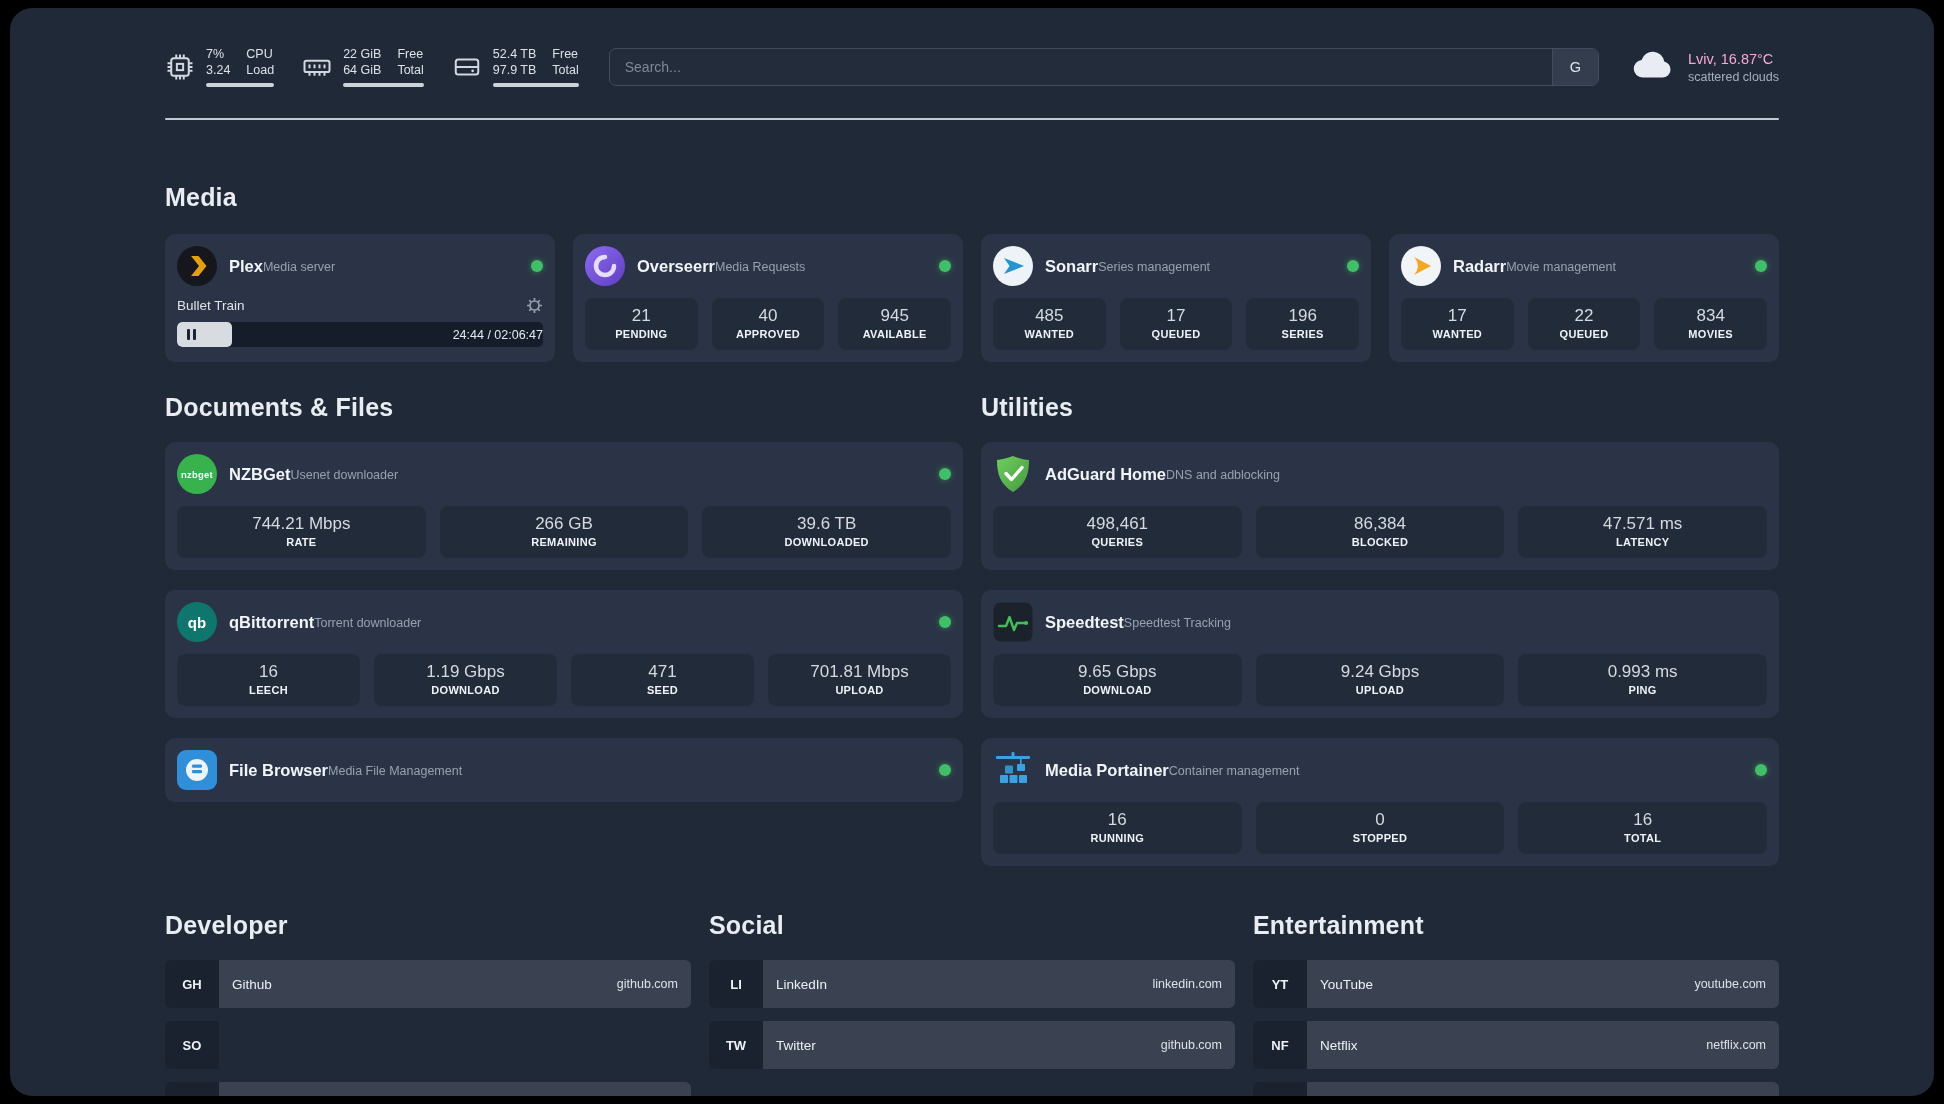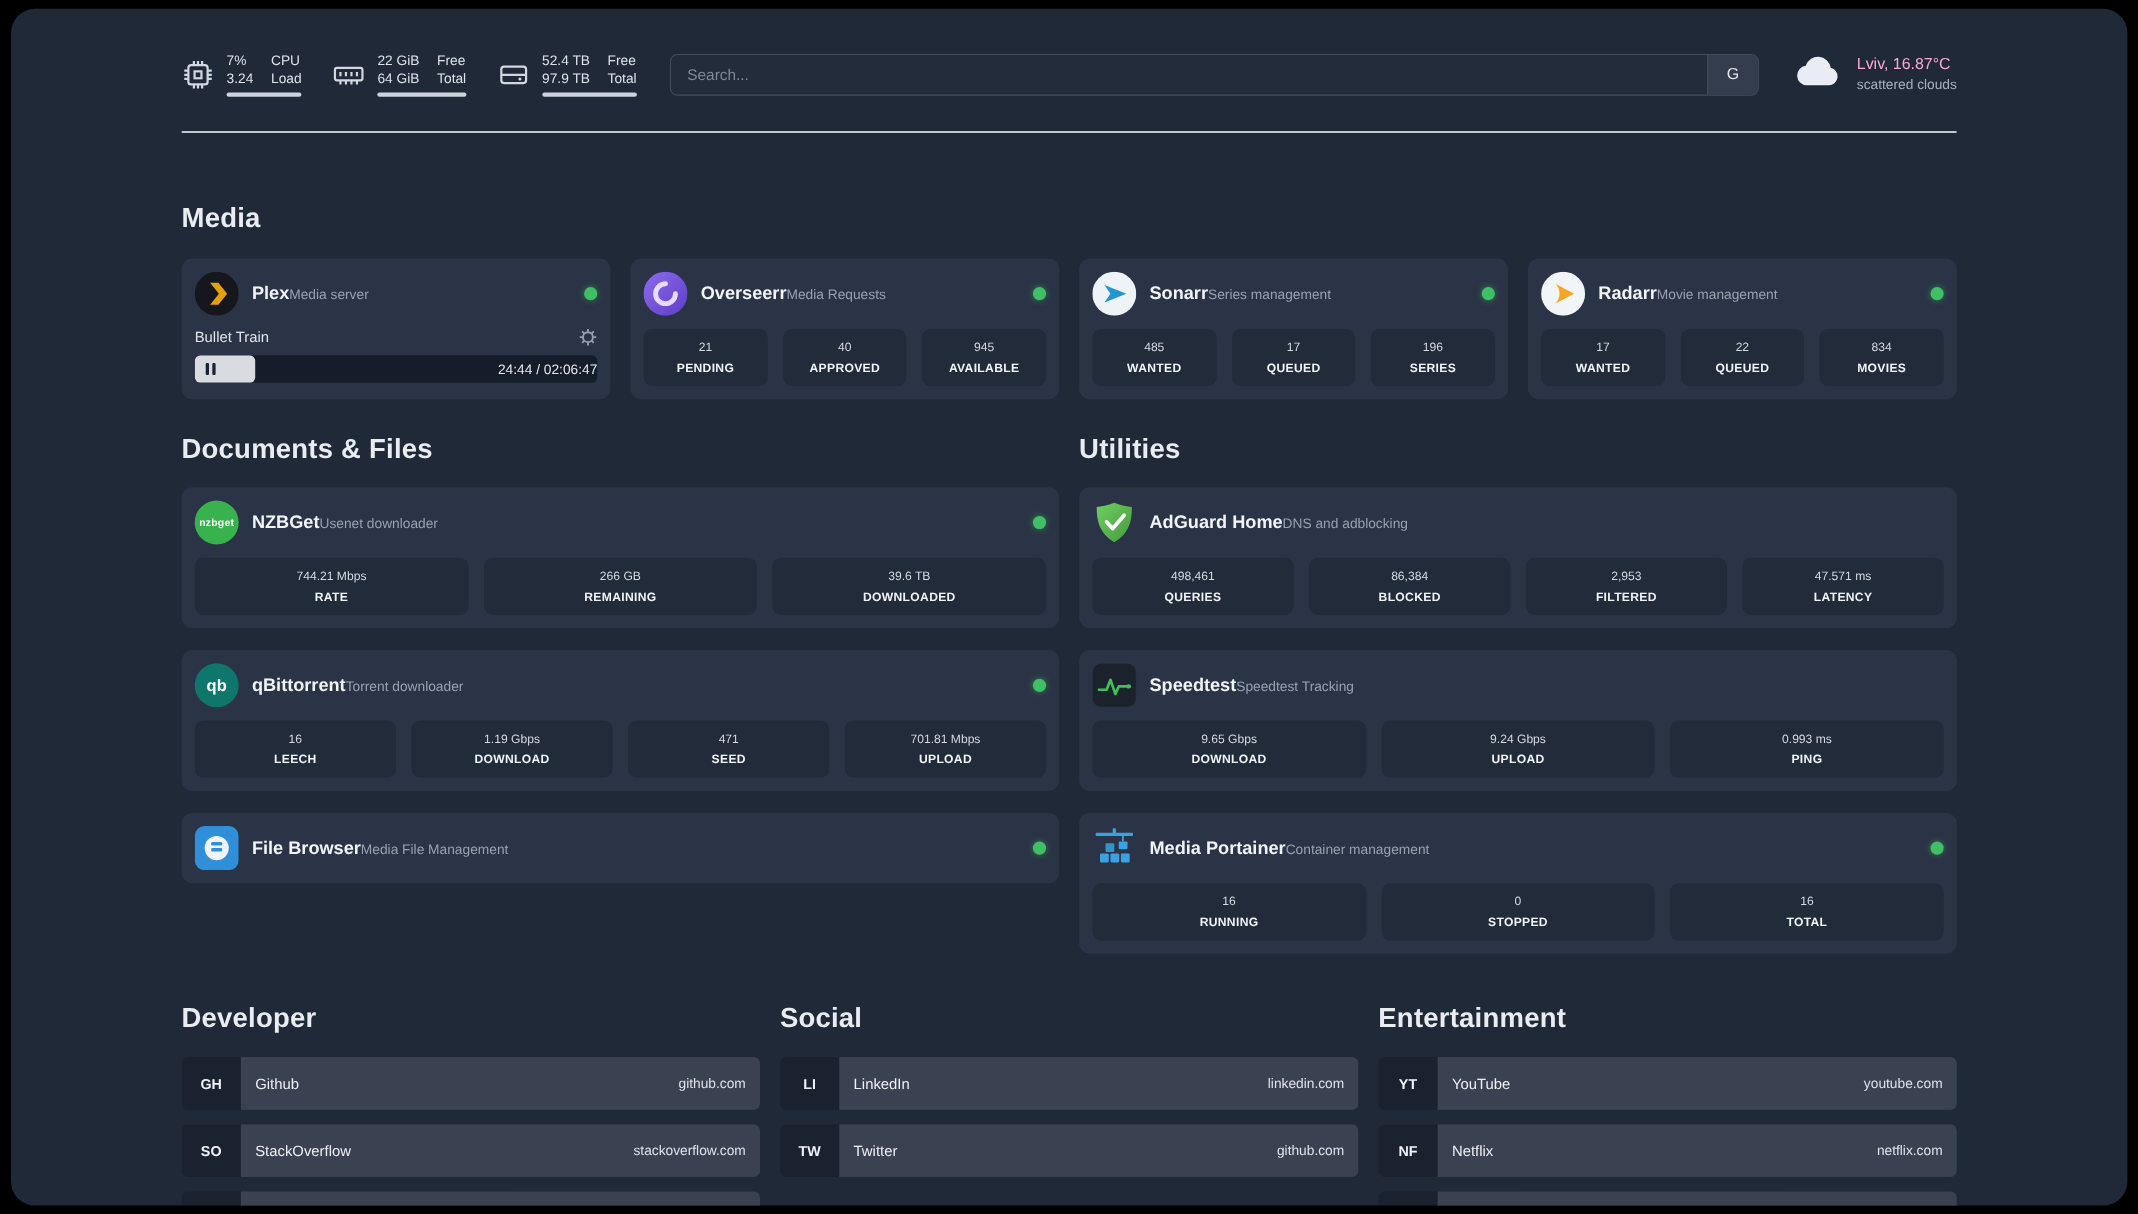--- a/index.html
+++ b/index.html
@@ -48,21 +48,21 @@
   .icon-circle { width: 40px; height: 40px; border-radius: 50%; display: flex; align-items: center; justify-content: center; color: #fff; font-weight: bold; }
   .icon-circle.nz { font-size: 9.5px; letter-spacing: .2px; }
   .icon-circle.qb { font-size: 15px; }
   .head-text { display: flex; flex-direction: row; }
   .svc-name { font-size: 16.5px; font-weight: 600; color: #f1f4f8; line-height: 19px; }
   .svc-sub { font-size: 12.5px; color: #97a1af; margin-top: 3px; }
   .dot { width: 12px; height: 12px; border-radius: 50%; background: #3fbf66; margin-left: auto; box-shadow: 0 0 6px rgba(64,192,87,.55); }
 
   .stats { margin-top: 12px; display: grid; grid-auto-flow: column; grid-auto-columns: 1fr; gap: 14px; }
   .tile { background: #222b3a; border-radius: 8px; text-align: center; padding: 9px 6px 10px; }
-  .tile-v { font-size: 11px; color: #d5dae1; line-height: 17px; }
+  .tile-v { font-size: 17px; color: #d5dae1; line-height: 17px; }
   .tile-l { font-size: 11px; font-weight: 700; color: #f0f4f8; margin-top: 4px; letter-spacing: .3px; }
 
   
   .np { margin-top: 11px; }
   .np-row { display: flex; justify-content: space-between; align-items: center; }
   .np-title { font-size: 13.5px; color: #dfe4eb; }
   .gear-btn { display: flex; cursor: pointer; }
   .np-bar { position: relative; margin-top: 8px; height: 25px; background: #151c2a; border-radius: 5px; overflow: hidden; }
   .np-fill { position: absolute; left: 0; top: 0; bottom: 0; width: 15%; background: #d8dce1; border-radius: 5px; display: flex; align-items: center; padding-left: 10px; cursor: pointer; }
   .pause { display: flex; gap: 3px; }
@@ -425,24 +425,20 @@
           <div class="stats">
             <div class="tile">
                 <div class="tile-v">498,461</div>
                 <div class="tile-l">QUERIES</div>
               </div>
             <div class="tile">
                 <div class="tile-v">86,384</div>
                 <div class="tile-l">BLOCKED</div>
               </div>
             <div class="tile">
-                <div class="tile-v">2,953</div>
-                <div class="tile-l">FILTERED</div>
-              </div>
-            <div class="tile">
                 <div class="tile-v">47.571 ms</div>
                 <div class="tile-l">LATENCY</div>
               </div>
           </div>
         </div>
 
         <div class="card">
           <div class="card-head">
             <span class="svc-icon">
               <svg viewBox="0 0 40 40">
@@ -517,24 +513,20 @@
       <div class="link-list">
         <div class="link-row">
           <span class="link-abbr">GH</span>
           <span class="link-pill">
               <span class="link-name">Github</span>
               <span class="link-url">github.com</span>
             </span>
         </div>
         <div class="link-row">
           <span class="link-abbr">SO</span>
-          <span class="link-pill">
-              <span class="link-name">StackOverflow</span>
-              <span class="link-url">stackoverflow.com</span>
-            </span>
         </div>
         <div class="link-row">
           <span class="link-abbr">DT</span>
           <span class="link-pill">
               <span class="link-name">DEV</span>
               <span class="link-url">dev.to</span>
             </span>
         </div>
       </div>
     </div>

